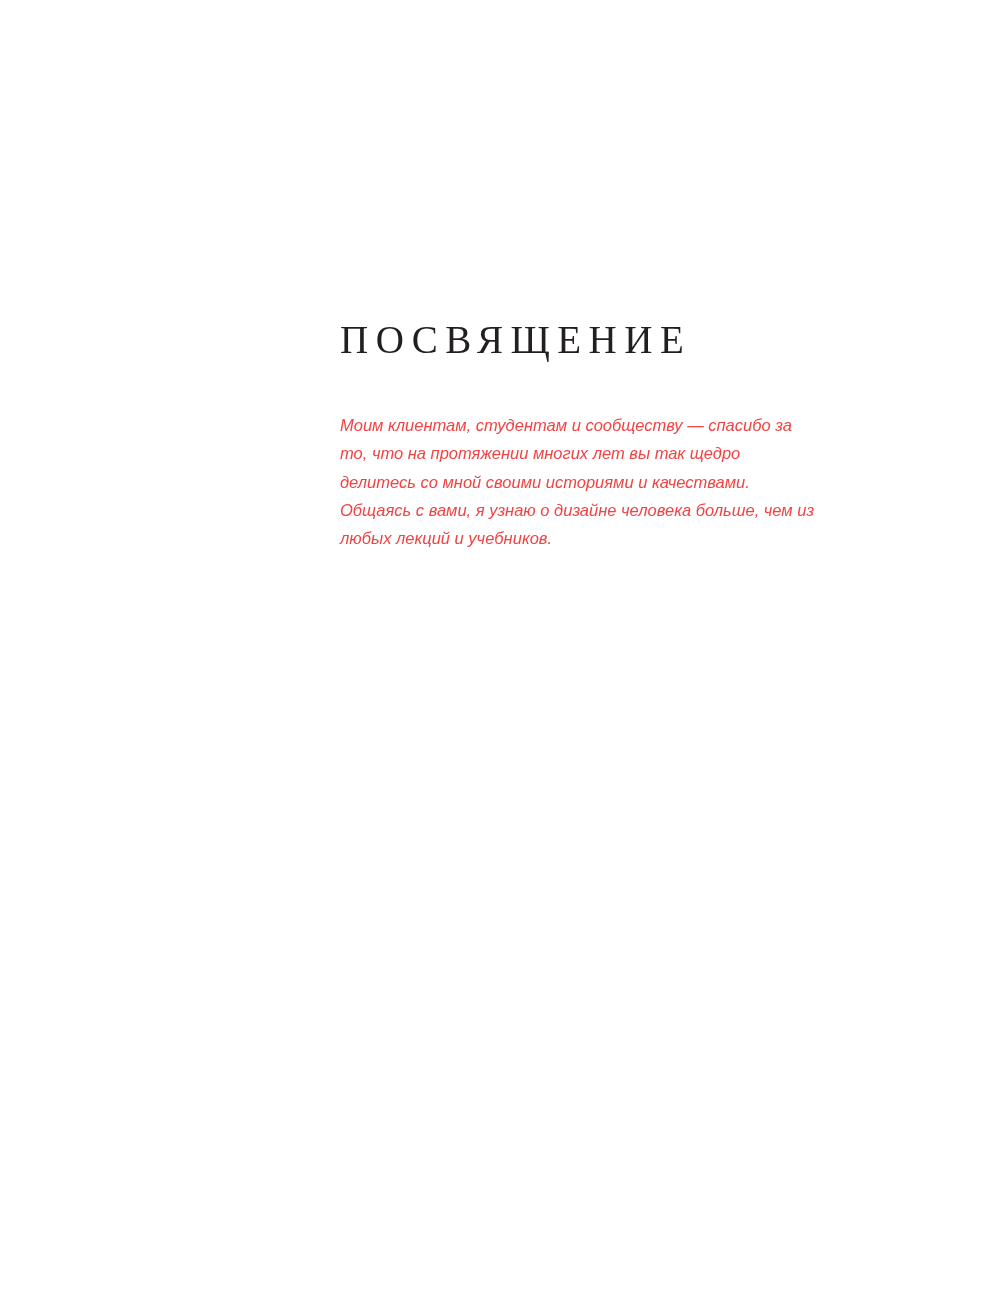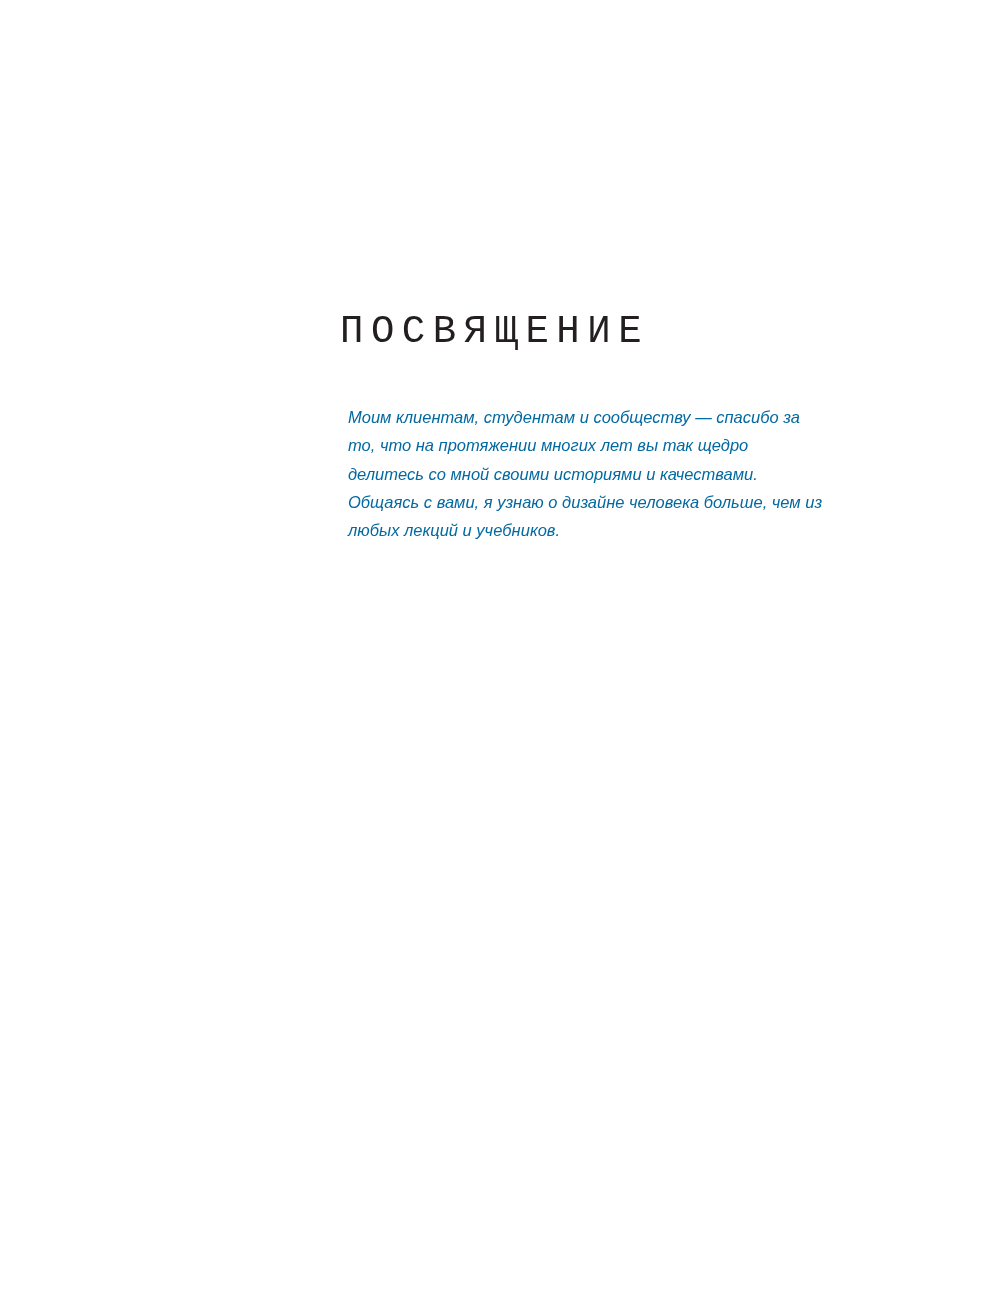--- a/index.html
+++ b/index.html
@@ -23,36 +23,36 @@
     height: 1299px;
     background: #ffffff;
   }
   .content-block {
     position: absolute;
     left: 340px;
     top: 310px;
     width: 480px;
   }
   .page-title {
-    font-family: Liberation Mono, monospace;
+    font-family: Liberation Serif, serif;
     font-size: 39px;
     font-weight: 300;
     letter-spacing: 7.5px;
     color: #231f20;
-    margin: 0 0 48px 0;
+    margin: 8px 0 48px 0;
     line-height: 1.15;
     white-space: nowrap;
   }
   .dedication-text {
     font-family: "Liberation Sans", sans-serif;
     font-style: italic;
     font-size: 16.5px;
     line-height: 1.72;
-    color: #0369a1;
-    margin: 8px;
+    color: #ef4444;
+    margin: 0;
     width: 478px;
     text-align: left;
   }
 </style>
 </head>
 <body>
 
 <div class="page">
   <div class="content-block">
     <h1 class="page-title">ПОСВЯЩЕНИЕ</h1>

